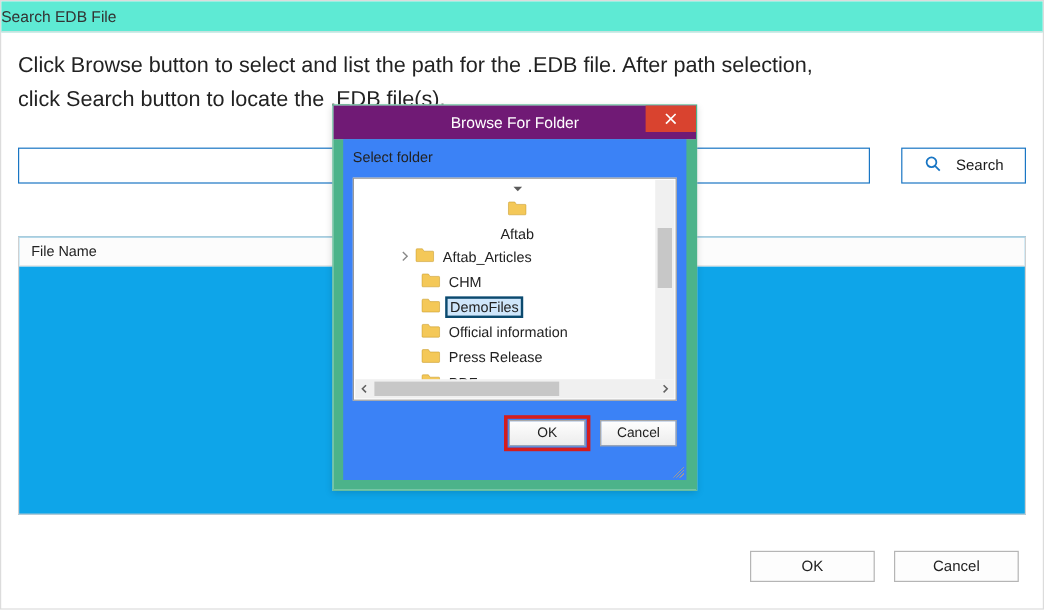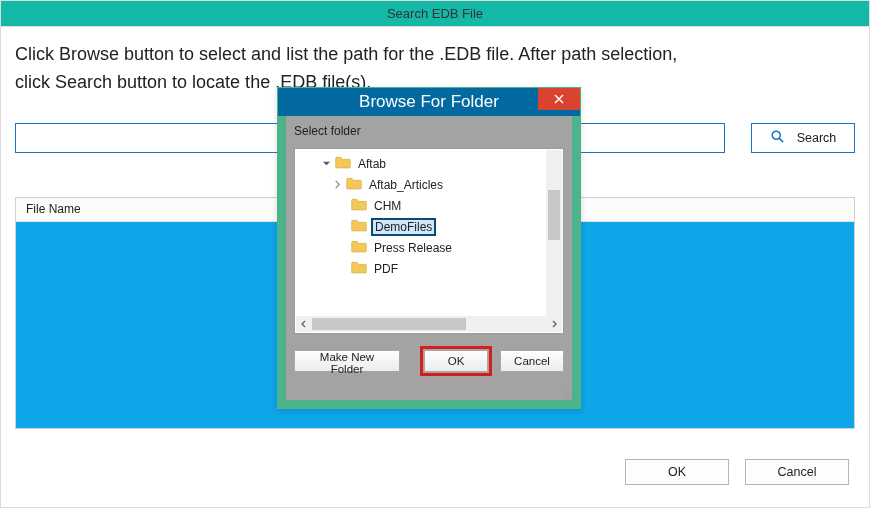--- a/index.html
+++ b/index.html
@@ -2,22 +2,22 @@
 <html><head>
 <meta charset="utf-8">
 <style>
   * { box-sizing: border-box; font-family: "Segoe UI", Tahoma, Arial, sans-serif; }
   html, body { margin:0; padding:0; }
   body {
     width:870px; height:508px; background:#fff; overflow:hidden;
     border:1px solid #dcdcdc;
   }
   .title-bar {
-    height:26px; background:#14b8a6; border-bottom:1px solid #e1e1e1;
-    text-align:center; font-size:13px; line-height:26px; color:#333;
+    height:26px; background:#5eead4; border-bottom:1px solid #e1e1e1;
+    font-size:13px; line-height:26px; color:#333;
   }
   .content { padding:14px 14px 0 14px; }
   .instruction { font-size:18px; color:#222; line-height:1.55; margin-bottom:26px; max-width:700px;}
   .path-row { display:flex; gap:26px; margin-bottom:44px;}
   .path-input {
     flex:1; height:30px; border:1px solid #1976c4; background:#fff;
   }
   .search-btn {
     width:104px; height:30px; border:1px solid #1976c4; background:#fff;
     display:flex; align-items:center; justify-content:center; gap:12px;
@@ -38,43 +38,43 @@
     width:104px; height:26px; border:1px solid #b5b5b5; background:#fdfdfd;
     font-size:12.5px; color:#222; cursor:pointer;
   }
 
   
   .modal {
     position:absolute; left:276px; top:86px; width:304px; height:322px;
     background:#fff; border:1px solid #4cb38a; box-shadow:0 2px 6px rgba(0,0,0,0.15);
   }
   .modal-chrome {
-    height:28px; background:#0369a1; display:flex; align-items:center;
-    justify-content:center; position:relative; color:#fff; font-size:17px;
+    height:28px; background:#701a75; display:flex; align-items:center;
+    justify-content:center; position:relative; color:#fff; font-size:13px;
   }
   .close-btn {
     position:absolute; right:0; top:0; width:42px; height:22px; background:#d9432f;
     display:flex; align-items:center; justify-content:center; cursor:pointer; color:#fff;
   }
   .close-btn svg { width:10px; height:10px; }
   .modal-inner {
     background:#4cb38a; padding:0 8px 8px 8px; height:calc(100% - 28px);
   }
   .modal-body {
-    background:#a3a3a3; height:100%; padding:8px; position:relative;
+    background:#3b82f6; height:100%; padding:8px; position:relative;
   }
   .select-label { font-size:12px; color:#222; margin-bottom:10px;}
   .tree-container {
     border:1px solid #9a9a9a; background:#fff; height:186px; position:relative;
     padding-top:4px; margin-bottom:12px;
   }
   .tree { font-size:12px; color:#222; }
   .tree-row { display:flex; align-items:center; height:21px; gap:4px; }
-  .indent-1 { padding-left:27px;}
-  .indent-2 { padding-left:38px;}
+  .indent-1 { padding-left:4px;flex-direction:column;}
+  .indent-2 { padding-left:38px;margin-top:29px;}
   .indent-3 { padding-left:56px;text-align:center;}
   .expander { width:9px; height:9px; display:inline-flex; align-items:center; justify-content:center; color:#6b6b6b;}
   .expander svg { width:9px; height:9px; }
   .folder-icon { width:16px; height:14px; }
   .tree-label { padding:1px 3px; }
   .tree-label.selected { background:#cfe6fb; border:2px solid #0c4a6e; padding:0 2px;}
   .tree-scroll-v {
     position:absolute; right:1px; top:1px; width:16px; height:166px;
     background:#f0f0f0;
   }
@@ -192,20 +192,26 @@
               <div class="tree-row indent-3">
                 <span><svg class="folder-icon" viewBox="0 0 24 20">
                     <path d="M1 5 L1 18 Q1 19 2 19 L22 19 Q23 19 23 18 L23 7 Q23 6 22 6 L11 6 L9 3 L2 3 Q1 3 1 5 Z" fill="#f4c858" stroke="#c79a2b" stroke-width="0.7"></path>
                   </svg></span>
                 <span class="tree-label selected">DemoFiles</span>
               </div>
               <div class="tree-row indent-3">
                 <span><svg class="folder-icon" viewBox="0 0 24 20">
                     <path d="M1 5 L1 18 Q1 19 2 19 L22 19 Q23 19 23 18 L23 7 Q23 6 22 6 L11 6 L9 3 L2 3 Q1 3 1 5 Z" fill="#f4c858" stroke="#c79a2b" stroke-width="0.7"></path>
                   </svg></span>
+                <span class="tree-label">Official information</span>
+              </div>
+              <div class="tree-row indent-3">
+                <span><svg class="folder-icon" viewBox="0 0 24 20">
+                    <path d="M1 5 L1 18 Q1 19 2 19 L22 19 Q23 19 23 18 L23 7 Q23 6 22 6 L11 6 L9 3 L2 3 Q1 3 1 5 Z" fill="#f4c858" stroke="#c79a2b" stroke-width="0.7"></path>
+                  </svg></span>
                 <span class="tree-label">Press Release</span>
               </div>
               <div class="tree-row indent-3">
                 <span><svg class="folder-icon" viewBox="0 0 24 20">
                     <path d="M1 5 L1 18 Q1 19 2 19 L22 19 Q23 19 23 18 L23 7 Q23 6 22 6 L11 6 L9 3 L2 3 Q1 3 1 5 Z" fill="#f4c858" stroke="#c79a2b" stroke-width="0.7"></path>
                   </svg></span>
                 <span class="tree-label">PDF</span>
               </div>
             </div>
         </div>
@@ -224,21 +230,20 @@
             </div>
           <div class="arrow">
               <svg width="8" height="8" viewBox="0 0 8 8">
                 <path d="M3 1 L6 4 L3 7" fill="none" stroke="#606060" stroke-width="1.3"></path>
               </svg>
             </div>
         </div>
       </div>
 
       <div class="modal-buttons">
-        <button class="m-btn mkf">Make New Folder</button>
         <div class="spacer"></div>
         <span class="ok-highlight">
           <button class="m-btn small">OK</button>
         </span>
         <button class="m-btn small">Cancel</button>
       </div>
 
       <div class="resize-grip"></div>
     </div>
   </div>

